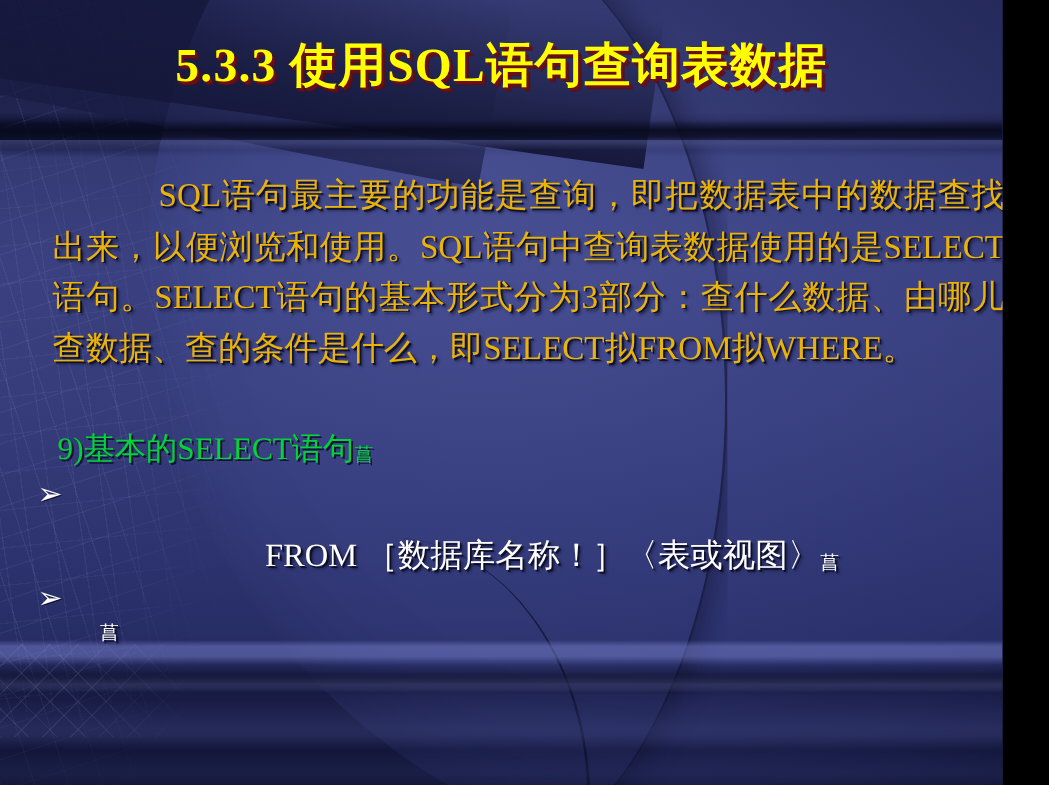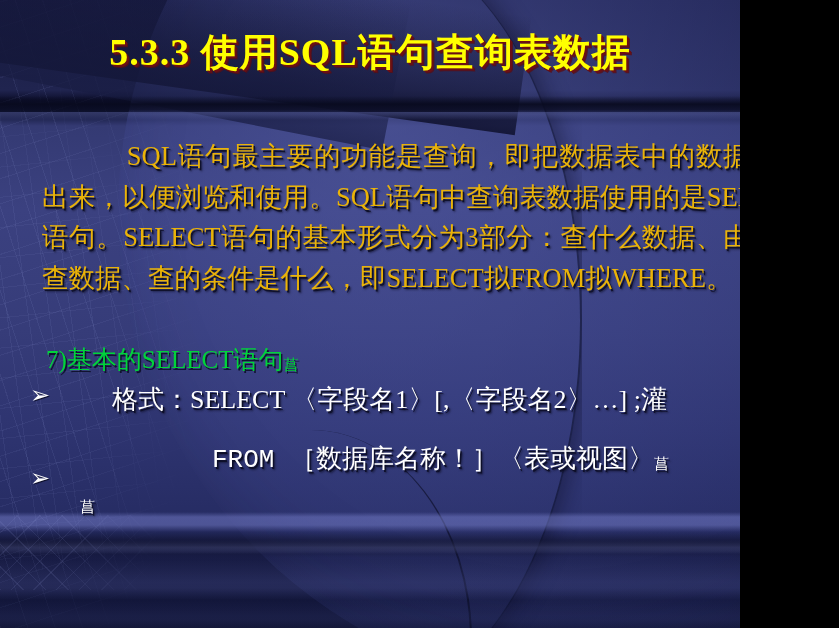--- a/index.html
+++ b/index.html
@@ -6,21 +6,21 @@
     margin: 0;
     padding: 0;
     background: #000;
   }
   body {
     font-family: "Liberation Serif", "DejaVu Serif", serif;
   }
 
   #slide {
     position: relative;
-    width: 740px;
+    width: 802px;
     height: 628px;
     overflow: hidden;
     background: #2a2f63;
     user-select: none;
   }
 
   
   .bg-base {
     position: absolute;
     inset: 0;
@@ -243,21 +243,21 @@
     font-size: 24px;
     text-shadow: 1px 1px 0 rgba(10,12,34,0.85);
   }
   .tiny-glyph {
     font-size: 15px;
     vertical-align: -2px;
     letter-spacing: -1px;
   }
 
   #r1 { left: 112px; top: 382px; }
-  #r2 { left: 212px; top: 442px; font-family: Liberation Mono, monospace; }
+  #r2 { left: 212px; top: 427px; }
   #r3 { left: 112px; top: 466px; }
   #r4 { left: 80px;  top: 497px; font-size: 15px; line-height: 20px; }
 
   #a1 { top: 381px; }
   #a2 { top: 464px; }
 </style>
 </head>
 <body>
 
 <div id="slide">
@@ -276,27 +276,24 @@
   <div class="streaks"></div>
   <div class="hatch"></div>
 
   <div class="title">5.3.3  使用SQL语句查询表数据</div>
 
   <div class="body">
     <p class="para">SQL语句最主要的功能是查询，即把数据表中的数据查找出来，以便浏览和使用。SQL语句中查询表数据使用的是SELECT语句。SELECT语句的基本形式分为3部分：查什么数据、由哪儿查数据、查的条件是什么，即SELECT拟FROM拟WHERE。</p>
   </div>
 
   <div class="green-line">
-    <span>7)基本的SELECT语句</span><span class="tiny">菖</span>
+    <span>9)基本的SELECT语句</span><span class="tiny">菖</span>
   </div>
 
   <span class="arrow" id="a1">➢</span>
-  <div class="bullet-row" id="r1">
-    <span>格式：SELECT    〈字段名1〉[,〈字段名2〉…] ;灌</span><span class="tiny-glyph"></span>
-  </div>
 
   <div class="bullet-row" id="r2">
     <span>FROM      ［数据库名称！］〈表或视图〉</span><span class="tiny-glyph">菖</span>
   </div>
 
   <span class="arrow" id="a2">➢</span>
 
   <div class="bullet-row" id="r4">
     <span>菖</span>
   </div>

